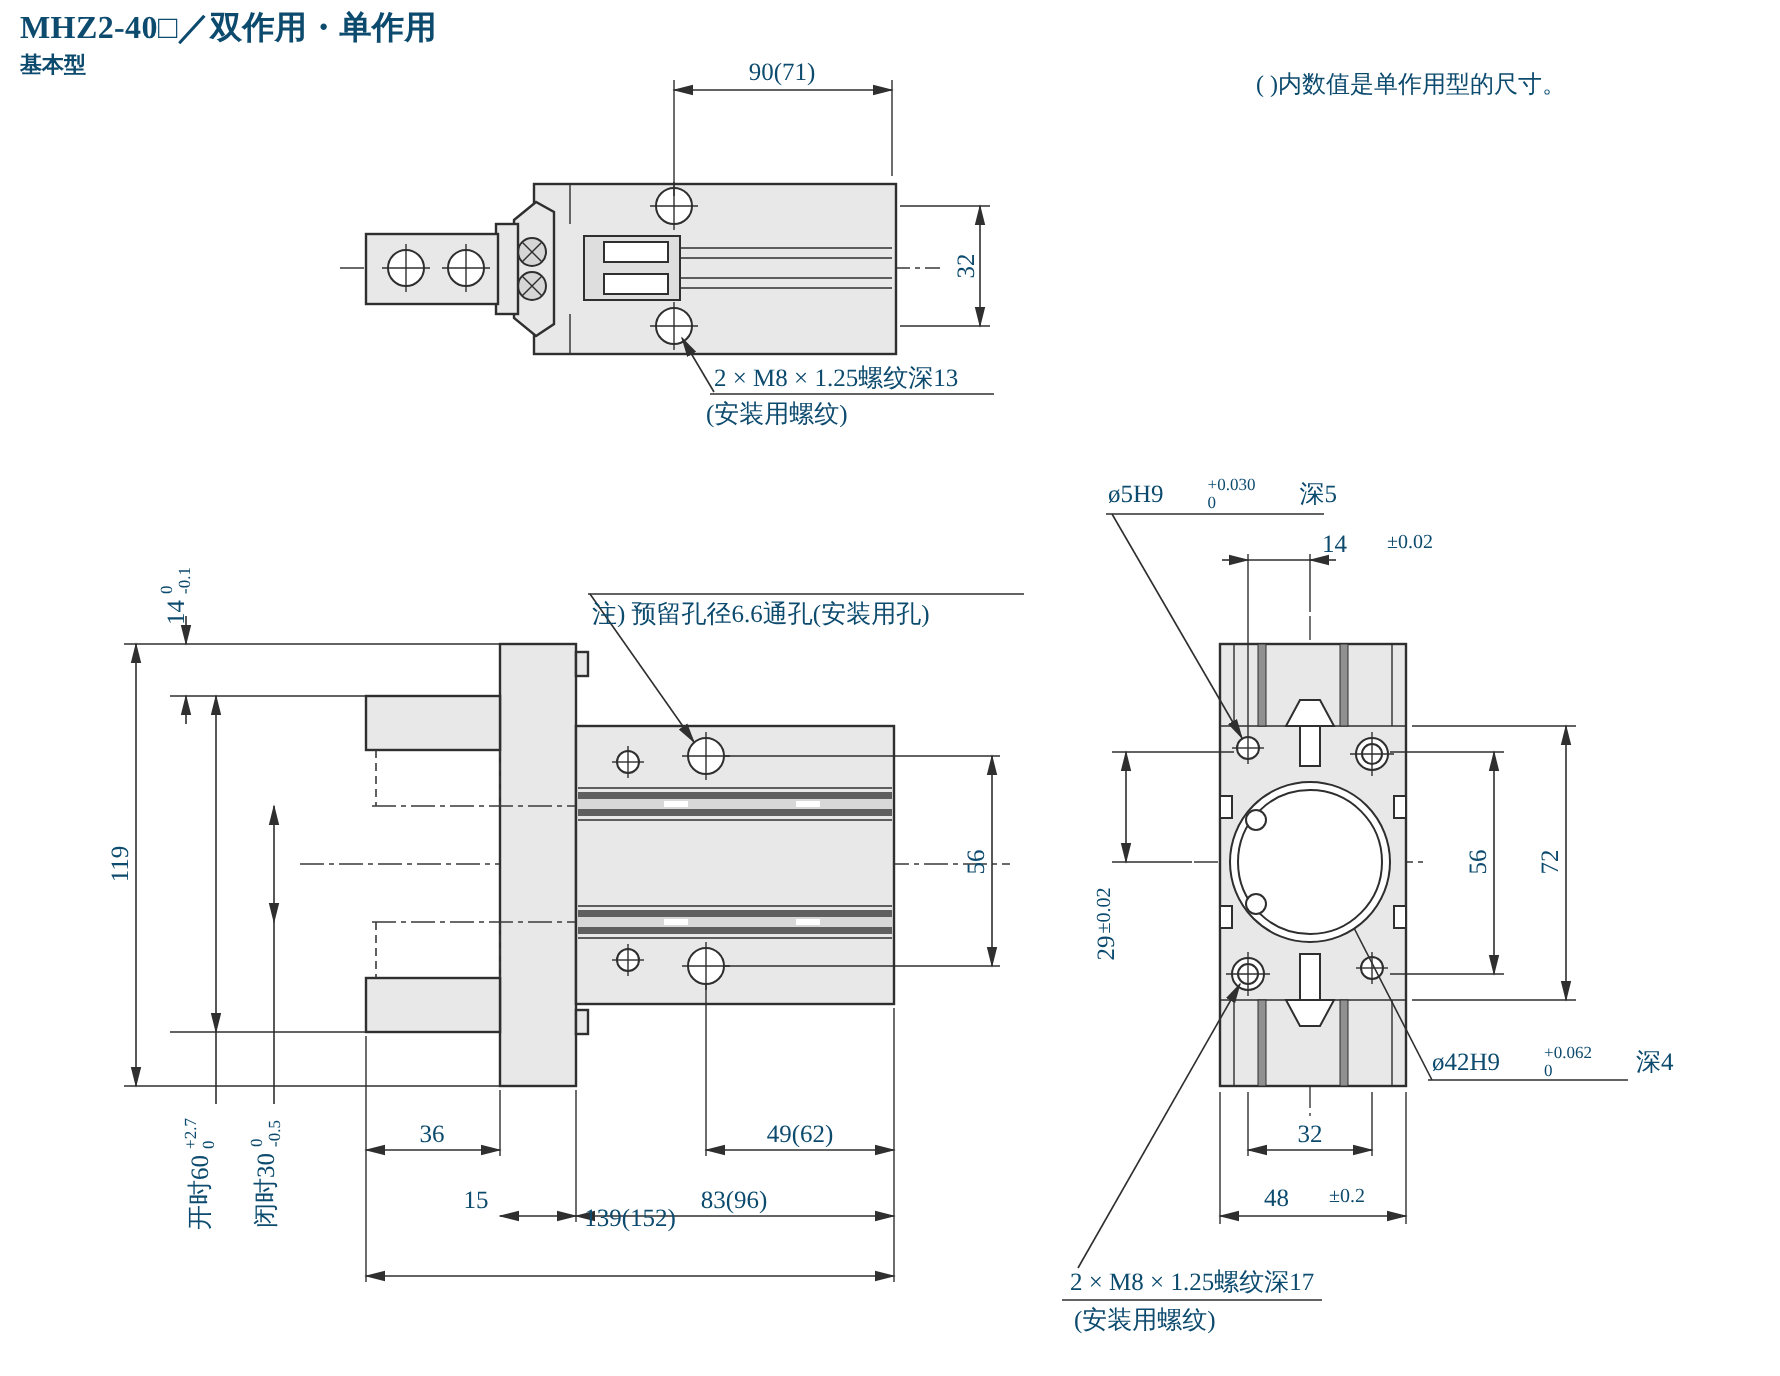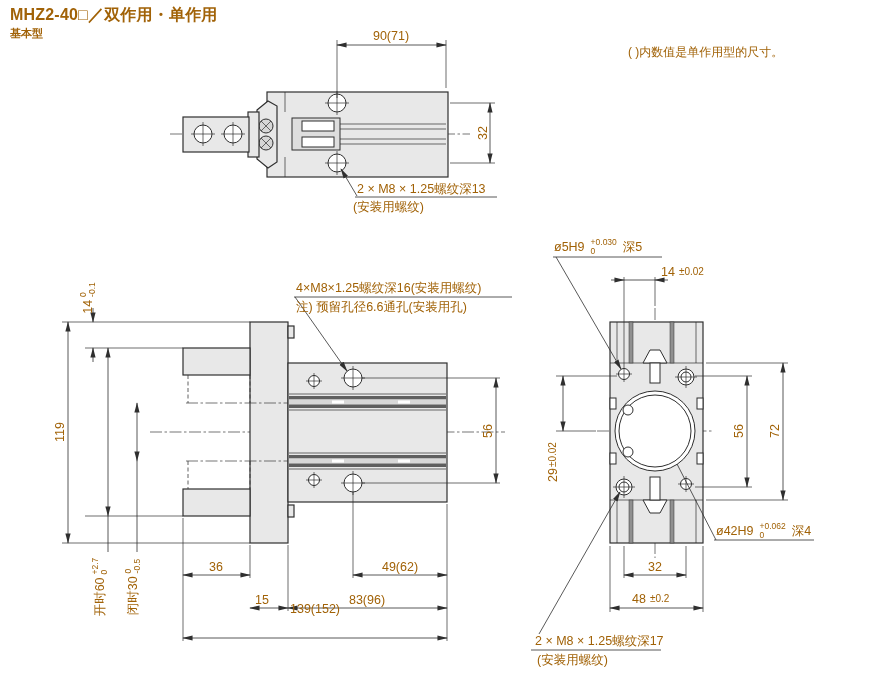--- a/index.html
+++ b/index.html
@@ -1,23 +1,23 @@
 <!DOCTYPE html>
 <html><head>
 <meta charset="utf-8">
 <style>
   html,body{margin:0;padding:0;background:#fff;}
   .stage{position:relative;width:888px;height:688px;background:#fff;overflow:hidden;
-         font-family:Liberation Sans, sans-serif;color:#a16207;}
+         font-family:Liberation Serif, serif;color:#0c4a6e;}
   .stage svg{position:absolute;left:0;top:0;}
   .labels{position:absolute;left:0;top:0;width:890px;height:688px;}
   .lbl{position:absolute;font-size:12.5px;white-space:nowrap;line-height:1.15;}
   .ctr{transform:translateX(-50%);}
   .rot{transform:translate(-50%,-50%) rotate(-90deg);display:flex;align-items:center;gap:1px;}
-  .row{display:flex;align-items:center;gap:4px;}
+  .row{display:flex;align-items:center;gap:20px;}
   .tol{display:inline-flex;flex-direction:column;font-size:8.5px;line-height:1.05;text-align:left;margin:0 2px;vertical-align:middle;}
   .small{font-size:10px;}
   .title{font-size:16px;font-weight:bold;letter-spacing:.2px;}
   .subtitle{font-size:11px;font-weight:bold;}
   .note{font-size:12px;}
 </style>
 </head>
 <body>
 
 <div class="stage">
@@ -243,28 +243,27 @@
     <line class="dim" x1="716" y1="540" x2="677" y2="464"></line>
     <line class="dim" x1="714" y1="540" x2="814" y2="540"></line>
     <line class="dim" x1="539" y1="634" x2="620" y2="492" marker-end="url(#aE)"></line>
     <line class="dim" x1="531" y1="650" x2="661" y2="650"></line>
   </g>
 </svg>
 
 <div class="labels">
   <div class="lbl title" style="left:10px;top:6px;">MHZ2-40□／双作用・单作用</div>
   <div class="lbl subtitle" style="left:10px;top:27px;">基本型</div>
-  <div class="lbl note" style="left:628px;top:46px;">(  )内数值是单作用型的尺寸。</div>
+  <div class="lbl note" style="left:628px;top:36px;">(  )内数值是单作用型的尺寸。</div>
 
   <div class="lbl ctr" style="left:391px;top:29px;">90(71)</div>
   <div class="lbl rot" style="left:483px;top:133px;">32</div>
   <div class="lbl" style="left:357px;top:182px;">2 × M8 × 1.25螺纹深13</div>
   <div class="lbl" style="left:353px;top:200px;">(安装用螺纹)</div>
 
-  <div class="lbl" style="left:296px;top:281px;">4×M8×1.25螺纹深16(安装用螺纹)</div>
   <div class="lbl" style="left:296px;top:300px;">注) 预留孔径6.6通孔(安装用孔)</div>
   <div class="lbl rot" style="left:60px;top:432px;">119</div>
   <div class="lbl rot" style="left:88px;top:297px;">
     <span>14</span>
         <span class="tol">
           <span>0</span>
           <span>-0.1</span>
         </span>
   </div>
   <div class="lbl rot" style="left:100px;top:586px;">
@@ -277,21 +276,21 @@
   <div class="lbl rot" style="left:133px;top:586px;">
     <span>闭时30</span>
         <span class="tol">
           <span>0</span>
           <span>-0.5</span>
         </span>
   </div>
   <div class="lbl rot" style="left:488px;top:431px;">56</div>
   <div class="lbl ctr" style="left:216px;top:560px;">36</div>
   <div class="lbl ctr" style="left:400px;top:560px;">49(62)</div>
-  <div class="lbl ctr" style="left:238px;top:593px;margin-left:24px;">15</div>
+  <div class="lbl ctr" style="left:238px;top:593px;">15</div>
   <div class="lbl ctr" style="left:367px;top:593px;">83(96)</div>
   <div class="lbl ctr" style="left:315px;top:602px;">139(152)</div>
 
   <div class="lbl row" style="left:554px;top:238px;">
     <span>ø5H9</span>
         <span class="tol">
           <span>+0.030</span>
           <span>0</span>
         </span>
         <span>深5</span>

